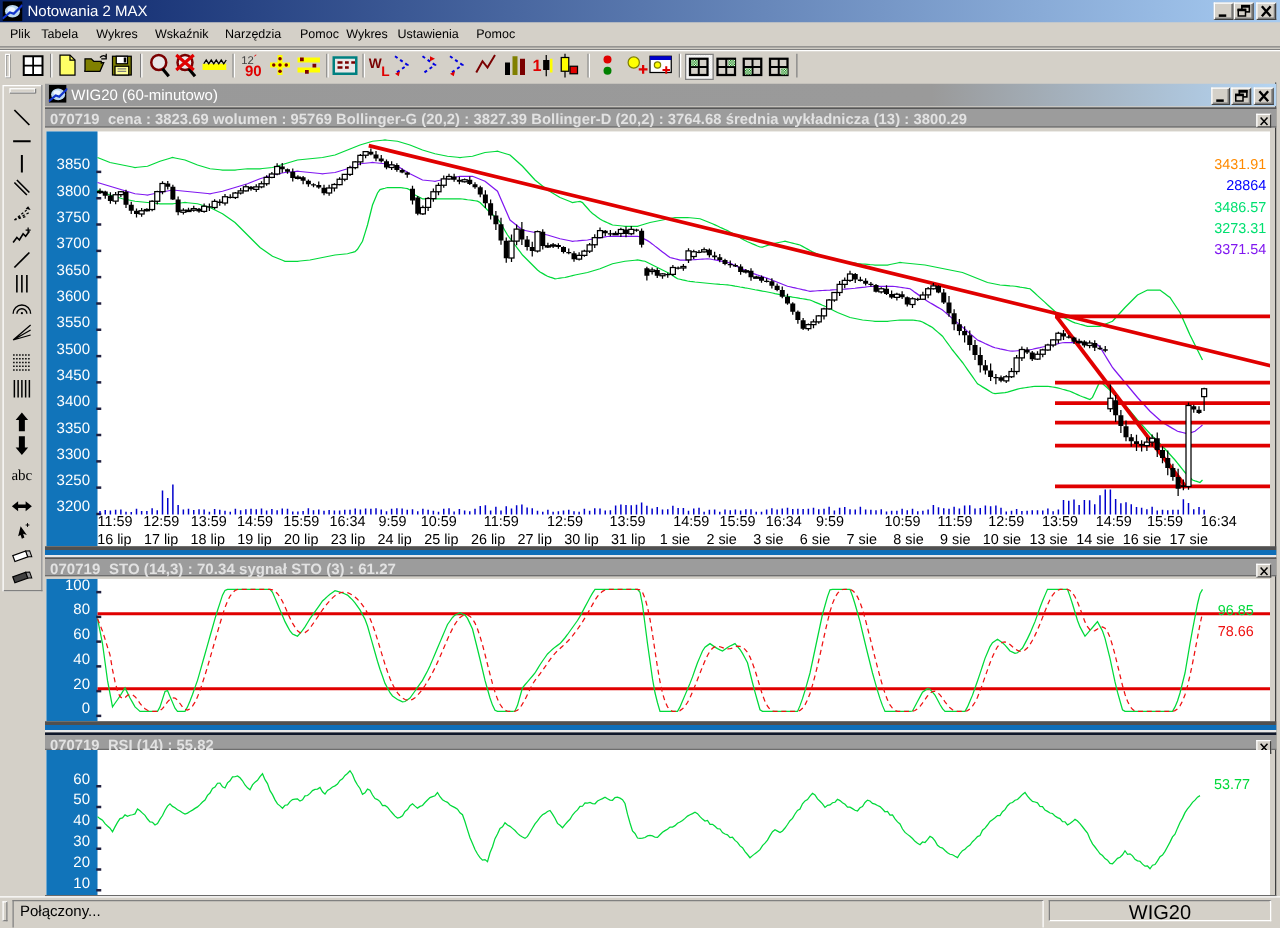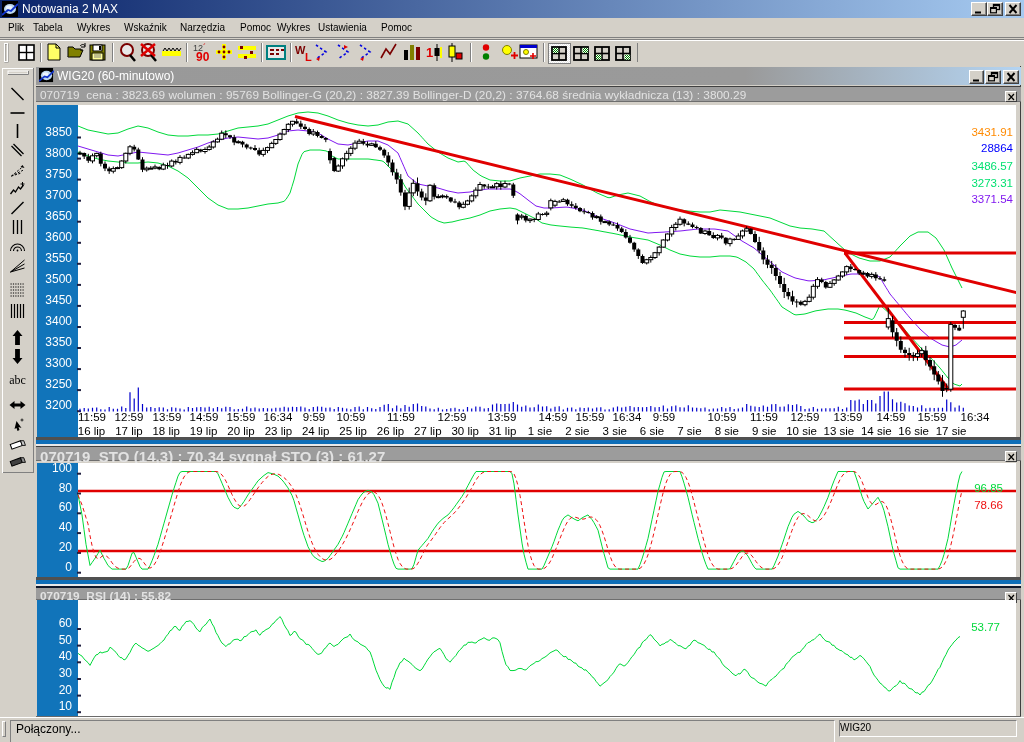--- a/index.html
+++ b/index.html
@@ -274,21 +274,21 @@
 <div style="position:absolute;left:985px;top:70px;width:16px;height:14px;background:#d4d0c8;border:1px solid;border-color:#fff #404040 #404040 #fff;box-shadow:inset -1px -1px 0 #808080;overflow:hidden;line-height:0"><svg width="14" height="12" viewBox="0 0 14 12">
       <rect x="5.5" y="1.5" width="6" height="5" fill="none" stroke="#000" stroke-width="1.3"></rect>
       <rect x="5" y="1" width="7" height="2.2" fill="#000"></rect>
       <rect x="2.6" y="4.6" width="5.8" height="5.2" fill="#d4d0c8" stroke="#000" stroke-width="1.2"></rect>
       <rect x="2" y="4" width="7" height="2" fill="#000"></rect>
     </svg></div>
 <div style="position:absolute;left:1003px;top:70px;width:16px;height:14px;background:#d4d0c8;border:1px solid;border-color:#fff #404040 #404040 #fff;box-shadow:inset -1px -1px 0 #808080;overflow:hidden;line-height:0"><svg width="14" height="12" viewBox="0 0 14 12">
       <path d="M3.5 2l7 8m0-8l-7 8" stroke="#000" stroke-width="1.9"></path>
     </svg></div>
 <div style="position:absolute;left:36px;top:86px;width:985px;height:16px;background:#9c9c9c;border-top:1px solid #404040;border-bottom:1px solid #6e6e6e">
-    <div style="position:absolute;left:4px;top:1px;font-size:11.8px;font-weight:normal;color:#e2e2e2;white-space:pre;letter-spacing:0.05px">070719  cena : 3823.69 wolumen : 95769 Bollinger-G (20,2) : 3827.39 Bollinger-D (20,2) : 3764.68 średnia wykładnicza (13) : 3800.29</div>
+    <div style="position:absolute;left:4px;top:1px;font-size:11.8px;font-weight:bold;color:#e2e2e2;white-space:pre;letter-spacing:0.05px">070719  cena : 3823.69 wolumen : 95769 Bollinger-G (20,2) : 3827.39 Bollinger-D (20,2) : 3764.68 średnia wykładnicza (13) : 3800.29</div>
     <div style="position:absolute;right:4px;top:4px;width:12px;height:11px;background:#d4d0c8;border:1px solid;border-color:#fff #404040 #404040 #fff;overflow:hidden;line-height:0"><svg width="11" height="10" viewBox="0 0 11 10">
         <path d="M2.5 2l5.5 6m0-6l-5.5 6" stroke="#000" stroke-width="1.2"></path>
       </svg></div>
   </div>
 <svg style="position:absolute;left:37px;top:105px" width="979" height="332" viewBox="37 105 979 332">
     <rect x="37" y="105" width="979" height="332" fill="#fff"></rect>
     <rect x="37" y="105" width="41" height="332" fill="#1174ba"></rect>
     <text x="72" y="135.5" text-anchor="end" fill="#fff" font-size="12">3850</text>
     <rect x="77" y="136.5" width="4" height="2" fill="#202040"></rect>
     <text x="72" y="156.6" text-anchor="end" fill="#fff" font-size="12">3800</text>
@@ -479,21 +479,21 @@
     <text x="1013" y="152.0" text-anchor="end" fill="#0000ff" font-size="11.5">28864</text>
     <text x="1013" y="169.5" text-anchor="end" fill="#00e070" font-size="11.5">3486.57</text>
     <text x="1013" y="186.5" text-anchor="end" fill="#00e070" font-size="11.5">3273.31</text>
     <text x="1013" y="203.0" text-anchor="end" fill="#8018f0" font-size="11.5">3371.54</text>
   </svg>
 
 <div style="position:absolute;left:36px;top:437px;width:985px;height:3px;background:#505050"></div>
 <div style="position:absolute;left:36px;top:440px;width:985px;height:4px;background:#0e6eb8"></div>
 <div style="position:absolute;left:36px;top:444px;width:985px;height:2px;background:#e8e8e8"></div>
 <div style="position:absolute;left:36px;top:446px;width:985px;height:15px;background:#9c9c9c;border-top:1px solid #404040;border-bottom:1px solid #6e6e6e">
-    <div style="position:absolute;left:4px;top:1px;font-size:15px;font-weight:bold;color:#e2e2e2;white-space:pre;letter-spacing:0.05px">070719  STO (14,3) : 70.34 sygnał STO (3) : 61.27</div>
+    <div style="position:absolute;left:4px;top:1px;font-size:12px;font-weight:bold;color:#e2e2e2;white-space:pre;letter-spacing:0.05px">070719  STO (14,3) : 70.34 sygnał STO (3) : 61.27</div>
     <div style="position:absolute;right:4px;top:4px;width:12px;height:11px;background:#d4d0c8;border:1px solid;border-color:#fff #404040 #404040 #fff;overflow:hidden;line-height:0"><svg width="11" height="10" viewBox="0 0 11 10">
         <path d="M2.5 2l5.5 6m0-6l-5.5 6" stroke="#000" stroke-width="1.2"></path>
       </svg></div>
   </div>
 <svg style="position:absolute;left:37px;top:463px" width="979" height="114" viewBox="37 463 979 114">
     <rect x="37" y="463" width="979" height="114" fill="#fff"></rect>
     <rect x="37" y="463" width="41" height="114" fill="#1174ba"></rect>
     <text x="72" y="471.7" text-anchor="end" fill="#fff" font-size="12">100</text>
     <rect x="77" y="472.7" width="4" height="2" fill="#202040"></rect>
     <text x="72" y="491.5" text-anchor="end" fill="#fff" font-size="12">80</text>
@@ -541,12 +541,12 @@
     <path d="M78.0 653.3L80.0 654.9L82.0 656.1L84.0 658.9L86.0 660.8L88.0 662.6L90.0 665.4L92.0 661.5L94.0 657.9L96.0 654.9L98.0 654.3L100.0 651.9L102.0 653.0L104.0 652.2L106.0 651.8L108.0 651.1L110.0 647.2L112.0 648.6L114.0 650.5L116.0 652.3L118.0 655.2L120.0 657.5L122.0 657.8L124.0 660.0L126.0 658.8L128.0 655.3L130.0 652.4L132.0 648.2L134.0 644.9L136.0 643.1L138.0 645.1L140.0 646.2L142.0 647.8L144.0 648.8L146.0 650.2L148.0 651.3L150.0 650.5L152.0 649.2L154.0 648.1L156.0 646.7L158.0 645.5L160.0 643.7L162.0 641.6L164.0 640.0L166.0 636.3L168.0 634.4L170.0 630.8L172.0 629.7L174.0 626.6L176.0 626.5L178.0 629.5L180.0 630.4L182.0 626.3L184.0 624.6L186.0 621.5L188.0 621.4L190.0 620.7L192.0 622.2L194.0 624.6L196.0 628.0L198.0 630.3L200.0 631.8L202.0 627.9L204.0 625.7L206.0 624.3L208.0 621.3L210.0 619.0L212.0 623.7L214.0 626.9L216.0 632.5L218.0 635.7L220.0 639.9L222.0 643.1L224.0 644.7L226.0 646.6L228.0 644.2L230.0 643.9L232.0 641.3L234.0 639.7L236.0 639.3L238.0 639.2L240.0 640.9L242.0 639.9L244.0 636.7L246.0 636.4L248.0 634.7L250.0 632.5L252.0 631.5L254.0 631.3L256.0 629.9L258.0 633.4L260.0 635.3L262.0 632.3L264.0 631.2L266.0 629.6L268.0 628.7L270.0 627.3L272.0 624.3L274.0 623.0L276.0 620.3L278.0 618.8L280.0 616.6L282.0 619.6L284.0 624.5L286.0 628.0L288.0 630.8L290.0 635.5L292.0 634.2L294.0 631.3L296.0 632.2L298.0 636.0L300.0 638.8L302.0 639.7L304.0 641.3L306.0 644.4L308.0 644.3L310.0 645.7L312.0 648.3L314.0 650.6L316.0 652.9L318.0 654.4L320.0 653.9L322.0 652.7L324.0 649.1L326.0 647.6L328.0 644.5L330.0 643.0L332.0 644.9L334.0 646.5L336.0 645.1L338.0 644.4L340.0 642.0L342.0 640.0L344.0 638.1L346.0 637.3L348.0 636.6L350.0 634.0L352.0 637.4L354.0 639.8L356.0 641.0L358.0 641.9L360.0 644.0L362.0 645.1L364.0 646.1L366.0 647.3L368.0 650.2L370.0 651.8L372.0 657.4L374.0 663.9L376.0 670.2L378.0 674.8L380.0 679.6L382.0 683.2L384.0 686.1L386.0 688.1L388.0 687.7L390.0 689.4L392.0 682.2L394.0 677.4L396.0 670.9L398.0 667.2L400.0 662.7L402.0 661.5L404.0 658.2L406.0 660.0L408.0 661.1L410.0 662.7L412.0 664.4L414.0 666.7L416.0 668.4L418.0 669.6L420.0 670.7L422.0 669.1L424.0 665.8L426.0 662.4L428.0 659.1L430.0 656.7L432.0 653.9L434.0 651.8L436.0 650.7L438.0 649.2L440.0 648.4L442.0 651.3L444.0 654.6L446.0 658.7L448.0 660.2L450.0 662.2L452.0 659.7L454.0 657.4L456.0 655.4L458.0 652.0L460.0 649.7L462.0 647.9L464.0 645.1L466.0 645.0L468.0 642.3L470.0 642.4L472.0 642.0L474.0 642.9L476.0 643.0L478.0 640.8L480.0 639.8L482.0 638.9L484.0 637.7L486.0 639.0L488.0 640.1L490.0 640.2L492.0 638.1L494.0 637.8L496.0 638.5L498.0 639.7L500.0 642.8L502.0 651.3L504.0 658.4L506.0 664.8L508.0 666.8L510.0 670.4L512.0 670.6L514.0 670.5L516.0 670.0L518.0 668.7L520.0 668.4L522.0 668.7L524.0 669.8L526.0 669.9L528.0 667.8L530.0 665.8L532.0 664.5L534.0 663.4L536.0 661.6L538.0 661.6L540.0 660.5L542.0 658.6L544.0 657.6L546.0 656.4L548.0 654.7L550.0 652.9L552.0 651.8L554.0 650.9L556.0 649.8L558.0 650.9L560.0 653.3L562.0 655.3L564.0 656.8L566.0 656.4L568.0 659.4L570.0 659.4L572.0 661.0L574.0 662.9L576.0 663.2L578.0 666.1L580.0 667.2L582.0 667.9L584.0 670.1L586.0 669.8L588.0 672.3L590.0 673.9L592.0 676.7L594.0 678.2L596.0 681.3L598.0 683.6L600.0 686.2L602.0 684.5L604.0 682.9L606.0 681.4L608.0 679.7L610.0 676.5L612.0 674.5L614.0 672.1L616.0 668.5L618.0 665.4L620.0 663.8L622.0 664.9L624.0 666.1L626.0 664.8L628.0 662.4L630.0 659.6L632.0 656.6L634.0 654.7L636.0 651.2L638.0 648.3L640.0 647.3L642.0 643.0L644.0 640.7L646.0 639.6L648.0 636.9L650.0 634.6L652.0 636.0L654.0 639.1L656.0 641.0L658.0 643.1L660.0 645.9L662.0 644.3L664.0 643.9L666.0 642.2L668.0 641.8L670.0 639.4L672.0 640.5L674.0 642.2L676.0 643.4L678.0 645.7L680.0 645.7L682.0 646.9L684.0 648.2L686.0 648.8L688.0 646.2L690.0 645.2L692.0 642.0L694.0 640.1L696.0 640.8L698.0 642.7L700.0 643.3L702.0 644.4L704.0 645.3L706.0 647.2L708.0 649.4L710.0 649.2L712.0 652.0L714.0 651.9L716.0 655.1L718.0 657.5L720.0 659.2L722.0 663.2L724.0 665.9L726.0 667.5L728.0 669.0L730.0 670.8L732.0 673.1L734.0 674.6L736.0 675.8L738.0 673.6L740.0 674.0L742.0 671.7L744.0 669.1L746.0 670.2L748.0 672.7L750.0 676.2L752.0 677.8L754.0 678.5L756.0 680.4L758.0 682.2L760.0 683.4L762.0 683.8L764.0 685.0L766.0 686.1L768.0 682.8L770.0 680.5L772.0 679.4L774.0 677.3L776.0 676.1L778.0 673.4L780.0 671.5L782.0 669.3L784.0 668.4L786.0 664.2L788.0 662.5L790.0 660.0L792.0 657.2L794.0 655.7L796.0 654.2L798.0 652.4L800.0 652.4L802.0 649.4L804.0 647.7L806.0 644.6L808.0 642.6L810.0 642.0L812.0 640.2L814.0 639.6L816.0 637.6L818.0 635.5L820.0 634.0L822.0 636.9L824.0 639.2L826.0 641.1L828.0 641.6L830.0 642.3L832.0 645.2L834.0 645.3L836.0 648.1L838.0 649.1L840.0 650.4L842.0 650.8L844.0 652.8L846.0 654.1L848.0 654.9L850.0 657.3L852.0 657.4L854.0 659.9L856.0 658.8L858.0 657.3L860.0 655.4L862.0 656.8L864.0 658.9L866.0 661.4L868.0 664.0L870.0 666.4L872.0 671.2L874.0 675.1L876.0 677.6L878.0 680.2L880.0 683.1L882.0 684.4L884.0 686.9L886.0 688.1L888.0 690.7L890.0 691.0L892.0 688.9L894.0 686.7L896.0 685.8L898.0 683.8L900.0 680.6L902.0 683.4L904.0 683.1L906.0 684.7L908.0 687.5L910.0 688.7L912.0 689.0L914.0 691.3L916.0 692.9L918.0 692.8L920.0 695.0L922.0 692.2L924.0 691.6L926.0 688.7L928.0 685.4L930.0 684.1L932.0 681.1L934.0 677.4L936.0 673.7L938.0 669.5L940.0 667.3L942.0 662.5L944.0 658.0L946.0 654.5L948.0 650.1L950.0 647.1L952.0 644.7L954.0 641.9L956.0 640.1L958.0 637.7L960.0 636.5" stroke="#00d93a" fill="none"></path>
     <text x="1000" y="631" text-anchor="end" fill="#00d93a" font-size="11.5" font-family="Liberation Sans">53.77</text>
   </svg>
 <div style="position:absolute;left:36px;top:716px;width:985px;height:2px;background:#6a6a6a"></div>
 
 <div style="position:absolute;left:0;top:717px;width:1024px;height:25px;background:#d4d0c8;border-top:1px solid #fff"></div>
 <div style="position:absolute;left:2px;top:721px;width:4px;height:16px;border:1px solid;border-color:#fff #808080 #808080 #fff"></div>
 <div style="position:absolute;left:10px;top:720px;width:825px;height:33px;border:1px solid;border-color:#808080 #fff #fff #808080;font-size:12px;color:#000">
     <span style="position:absolute;left:5px;top:1px">Połączony...</span>
   </div>
-<div style="position:absolute;left:839px;top:720px;width:178px;height:17px;border:1px solid;border-color:#808080 #fff #fff #808080;font-size:10px;color:#000;"><span style="position:relative;top:1px">WIG20</span></div>
+<div style="position:absolute;left:839px;top:720px;width:178px;height:17px;border:1px solid;border-color:#808080 #fff #fff #808080;font-size:16px;color:#000;text-align:center"><span style="position:relative;top:1px">WIG20</span></div>
 </body></html>

